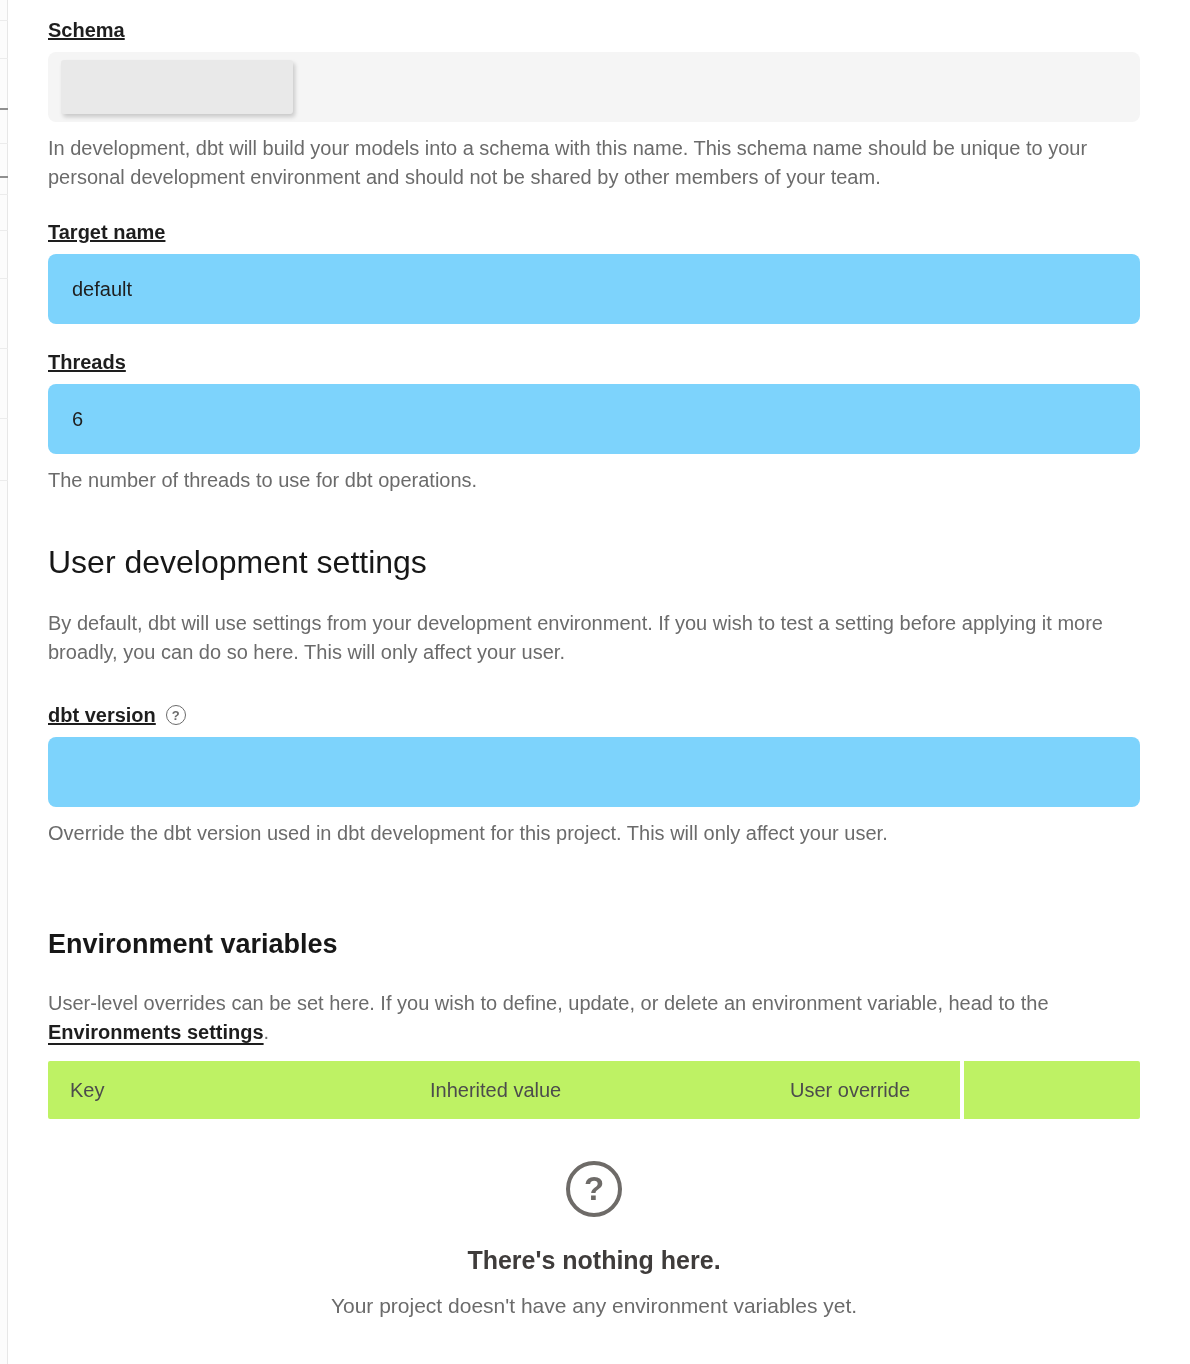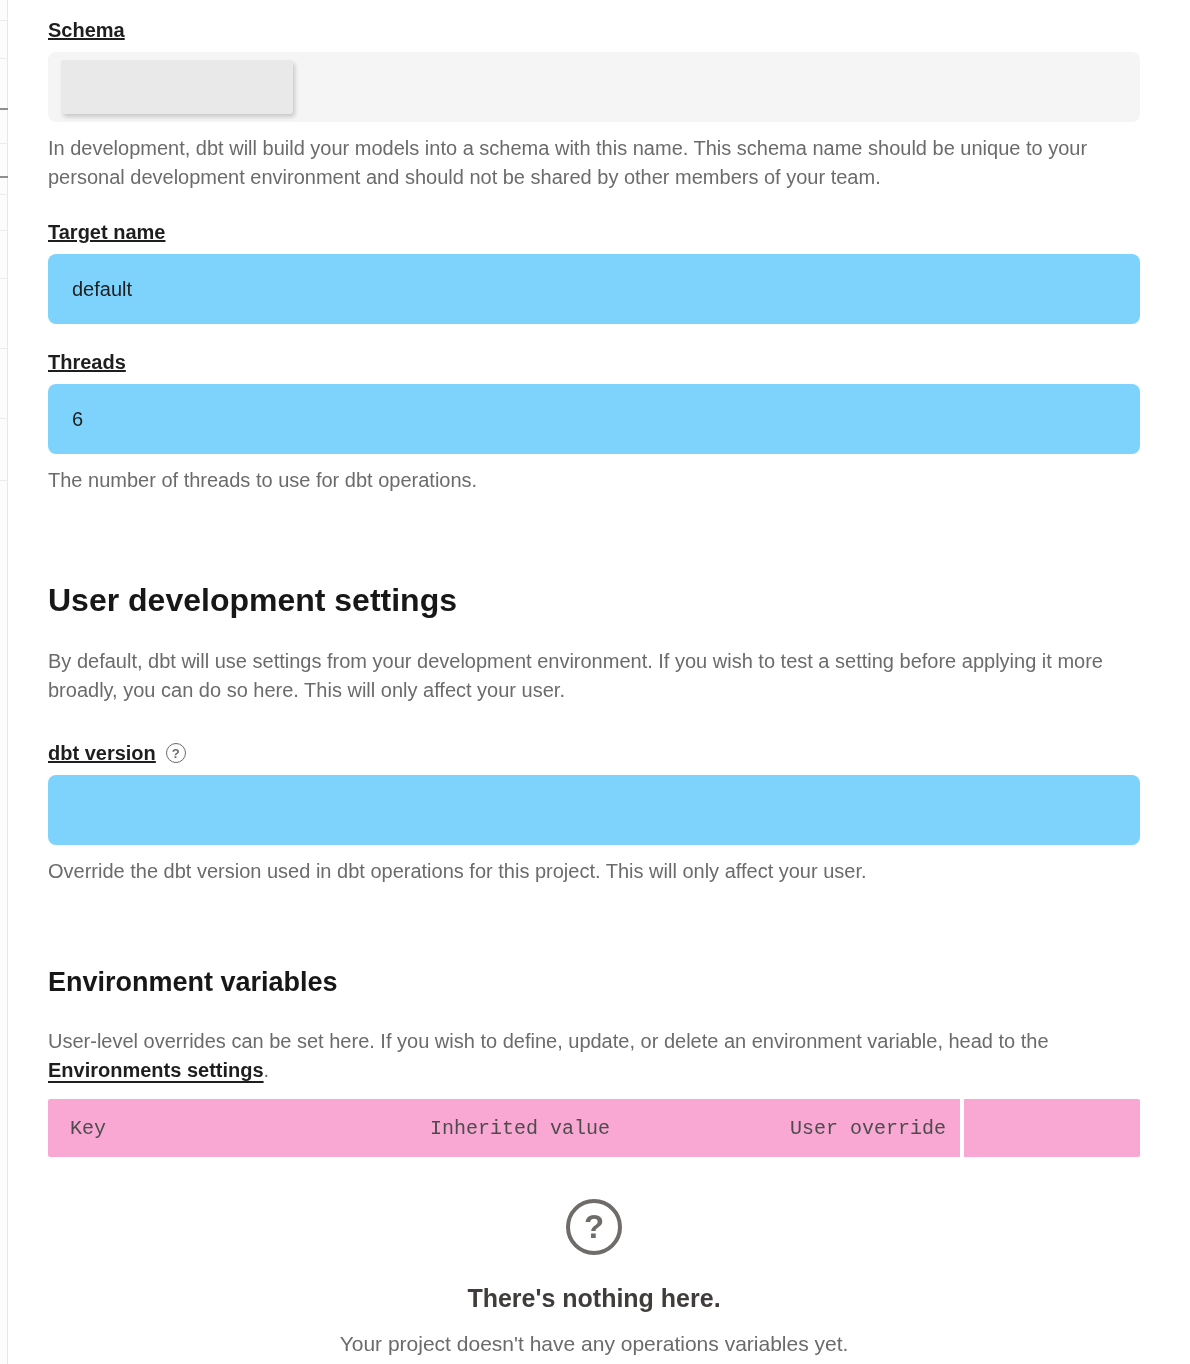--- a/index.html
+++ b/index.html
@@ -33,22 +33,22 @@
     width: 232px; height: 54px; background: #e9e9e9; border-radius: 3px;
     box-shadow: 2px 3px 4px rgba(0,0,0,0.18);
   }
   .help-text {
     font-size: 20px; line-height: 29px; color: #6b6b6b; margin-top: 12px;
   }
   .mt-field { margin-top: 28px; }
   .mt-field-sm { margin-top: 26px; }
 
   .section-heading {
-    font-size: 32px; line-height: 38px; font-weight: 700; color: #171717;
-    margin-top: 86px;
+    font-size: 32px; line-height: 38px; font-weight: 400; color: #171717;
+    margin-top: 48px;
   }
   .section-desc { font-size: 20px; line-height: 29px; color: #6b6b6b; margin-top: 28px; }
 
   .label-row { display: flex; align-items: center; margin-top: 36px; margin-bottom: 10px; }
   .label-row .field-label { margin-bottom: 0; }
   .help-icon {
     display: inline-flex; align-items: center; justify-content: center;
     width: 20px; height: 20px; border: 1.5px solid #6b6b6b; border-radius: 50%;
     color: #6b6b6b; font-size: 13px; font-weight: 600; margin-left: 10px;
     line-height: 1; cursor: default;
@@ -57,21 +57,21 @@
   .sub-heading {
     font-size: 27px; line-height: 33px; font-weight: 700; color: #171717;
     margin-top: 80px;
   }
   .env-link { color: #1e1e1e; font-weight: 600; text-decoration: underline; text-underline-offset: 4px; cursor: pointer; }
 
   .env-table-header {
     display: flex; height: 58px; margin-top: 14px; align-items: stretch;
     font-size: 20px; color: #4c4c4c;
   }
-  .env-table-header .col { background: #f9a8d4; display: flex; align-items: center; font-family: Liberation Mono, monospace; }
+  .env-table-header .col { background: #bef264; display: flex; align-items: center; }
   .col-key { width: 382px; padding-left: 22px; border-radius: 2px 0 0 2px; }
   .col-inherited { width: 360px; }
   .col-override { width: 170px; }
   .col-gap { width: 4px; background: #ffffff; }
   .col-actions { flex: 1; border-radius: 0 2px 2px 0; }
 
   .empty-state { text-align: center; margin-top: 42px; }
   .empty-icon {
     width: 56px; height: 56px; border: 4px solid #6e6b68; border-radius: 50%;
     color: #6e6b68; font-size: 33px; font-weight: 600;
@@ -120,32 +120,32 @@
   </div>
 
   <h1 class="section-heading">User development settings</h1>
   <p class="section-desc">By default, dbt will use settings from your development environment. If you wish to test a setting before applying it more broadly, you can do so here. This will only affect your user.</p>
 
   <div class="label-row">
     <label class="field-label">dbt version</label>
     <span class="help-icon">?</span>
   </div>
   <input class="text-input" type="text" value="" style="">
-  <p class="help-text">Override the dbt version used in dbt operations for this project. This will only affect your user.</p>
+  <p class="help-text">Override the dbt version used in dbt development for this project. This will only affect your user.</p>
 
   <h2 class="sub-heading">Environment variables</h2>
   <p class="section-desc"><span>User-level overrides can be set here. If you wish to define, update, or delete an environment variable, head to the </span><a class="env-link">Environments settings</a><span>.</span></p>
 
   <div class="env-table-header">
     <div class="col col-key">Key</div>
     <div class="col col-inherited">Inherited value</div>
     <div class="col col-override">User override</div>
     <div class="col-gap"></div>
     <div class="col col-actions"></div>
   </div>
 
   <div class="empty-state">
     <div class="empty-icon">?</div>
     <div class="empty-title">There's nothing here.</div>
-    <div class="empty-subtitle">Your project doesn't have any operations variables yet.</div>
+    <div class="empty-subtitle">Your project doesn't have any environment variables yet.</div>
   </div>
 
 </div>
 
 </body></html>

